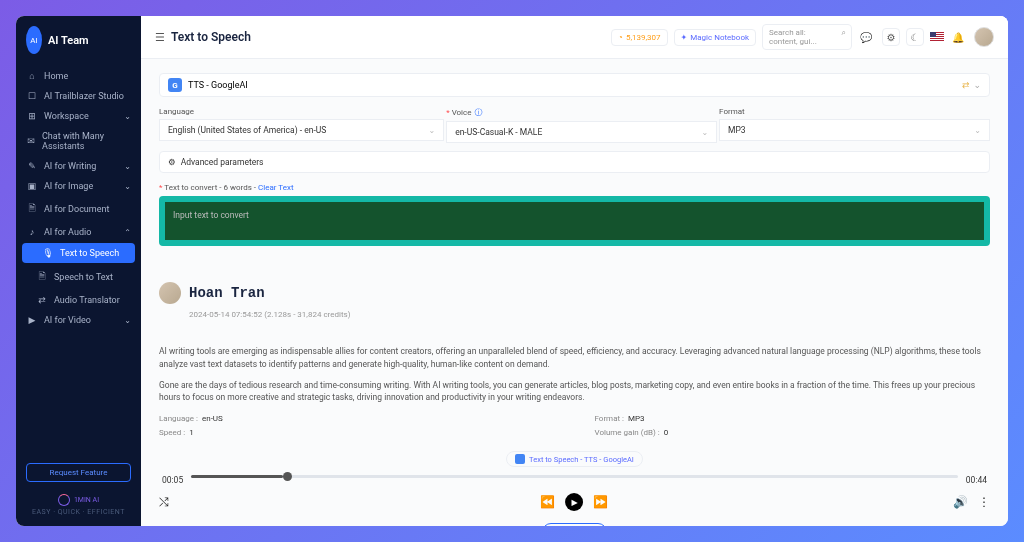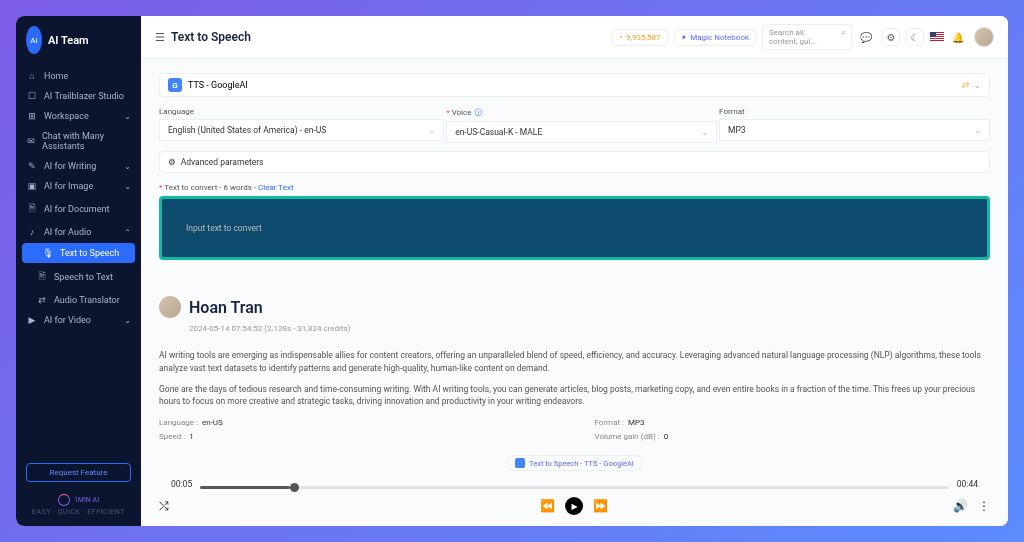--- a/index.html
+++ b/index.html
@@ -149,46 +149,46 @@
 .adv {
   border: 1px solid #ebeef3; border-radius: 4px;
   padding: 5px 8px; font-size: 8.5px; color: #333;
   display: flex; align-items: center; gap: 5px; background:#fff;
   margin-bottom: 10px;
 }
 .text-label { font-size: 8px; color: #555; margin-bottom: 4px; }
 .text-label .ast { color: #ff4d4f; }
 .clear { color: #2b6cff; cursor: pointer; }
 .textarea {
-  border: 3px solid #14b8a6; border-radius: 4px;
-  padding: 24px; min-height: 50px; font-size: 8.5px; color: #bbb;
-  background: #0c4a6e;
+  border: 6px solid #14b8a6; border-radius: 4px;
+  padding: 8px; min-height: 50px; font-size: 8.5px; color: #bbb;
+  background: #14532d;
 }
 
 .card {
   margin-top: 24px;
   padding: 12px 0 20px;
 }
 .user-row { display: flex; align-items: center; gap: 8px; margin-bottom: 6px; }
 .uavatar { width: 22px; height: 22px; border-radius: 50%; background: linear-gradient(135deg,#d4c4b0,#b8a890); }
-.uname { font-size: 16px; font-weight: 600; color: #1a2540; }
-.meta { font-size: 8px; color: #999; margin-left: 30px; margin-bottom: 16px; }
+.uname { font-size: 14px; font-weight: 600; color: #1a2540; font-family: Liberation Mono, monospace; }
+.meta { font-size: 8px; color: #999; margin-left: 30px; margin-bottom: 26px; }
 .para { font-size: 8.5px; color: #555; line-height: 1.5; margin-bottom: 8px; }
 .props { display: flex; gap: 40px; margin-top: 10px; font-size: 8px; color: #888; }
 .props .pcol { flex: 1; display: flex; flex-direction: column; gap: 5px; }
 .pval { color: #333; margin-left: 4px; }
 .badge-row { text-align: center; margin: 14px 0 8px; }
 .badge {
   display: inline-flex; align-items: center; gap: 4px;
   border: 1px solid #ebeef3; border-radius: 10px;
   padding: 2px 8px; font-size: 7.5px; color: #5b6bff;
 }
 .badge .glogo { width: 10px; height: 10px; border-radius: 2px; background:#4285f4; }
 
-.player { display: flex; align-items: flex-end; gap: 8px; margin: 6px 12px 10px; }
+.player { display: flex; align-items: flex-start; gap: 8px; margin: 6px 3px 10px; }
 .time { font-size: 8.5px; color: #333; }
 .seek { flex: 1; height: 3px; background: #e0e4ea; border-radius: 2px; position: relative; }
 .seek .fill { position: absolute; left: 0; top: 0; height: 100%; width: 12%; background: #555; border-radius: 2px; }
 .seek .knob { position: absolute; left: 12%; top: -3.5px; width: 9px; height: 9px; background: #555; border-radius: 50%; }
 .controls { display: flex; align-items: center; justify-content: space-between; }
 .controls .left, .controls .right, .controls .center { display: flex; align-items: center; gap: 10px; }
 .controls .center { position: absolute; left: 50%; transform: translateX(-50%); }
 .controls-wrap { position: relative; height: 22px; }
 .cicon { color: #222; font-size: 12px; cursor: pointer; }
 .play { width: 18px; height: 18px; background: #000; border-radius: 50%; display: flex; align-items: center; justify-content: center; color: #fff; font-size: 8px; }
@@ -275,21 +275,21 @@
 
   <main class="main">
     <div class="topbar">
       <div class="topbar-left">
         <span style="color:#555;font-size:11px;">☰</span>
         <span class="page-title">Text to Speech</span>
       </div>
       <div class="topbar-right">
         <div class="credit">
           <span>◔</span>
-          <span>9,935,587</span>
+          <span>5,139,307</span>
         </div>
         <div class="magic">
           <span>✦</span>
           <span>Magic Notebook</span>
         </div>
         <div class="search">
           <span>Search all: content, gui...</span>
           <span class="sicon">⌕</span>
         </div>
         <div class="ticon plain">💬</div>

